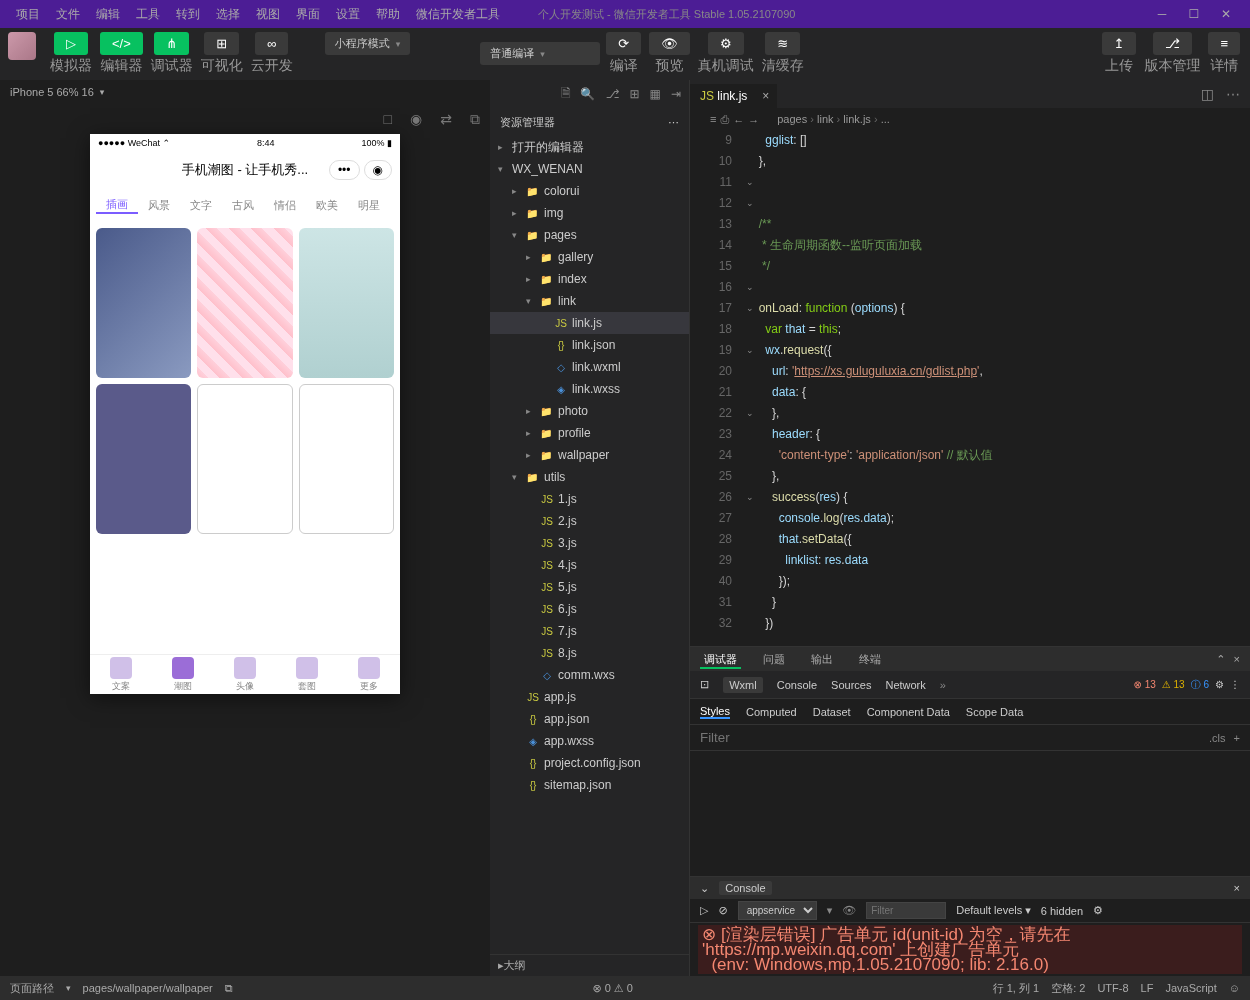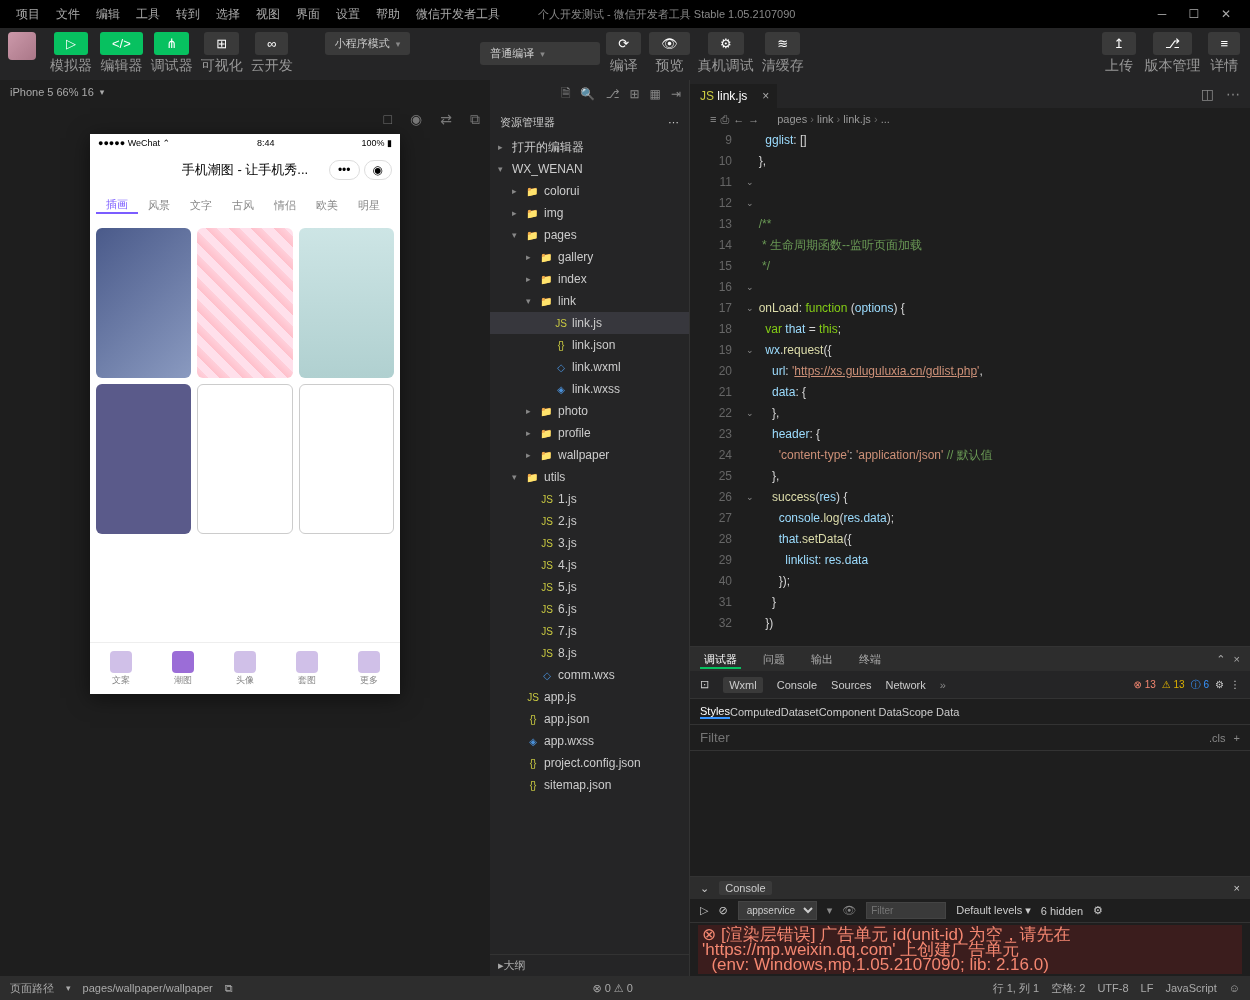--- a/index.html
+++ b/index.html
@@ -1,17 +1,17 @@
 <!DOCTYPE html>
 <html><head>
 <meta charset="utf-8">
 <style>
 *{margin:0;padding:0;box-sizing:border-box;font-family:"Microsoft YaHei",sans-serif;}
 body{background:#1e1e1e;color:#ccc;font-size:12px;width:1250px;height:1000px;overflow:hidden;position:relative;}
-.menubar{height:28px;background:#000000;display:flex;align-items:center;padding:0 8px;color:#aaa;}
+.menubar{height:28px;background:#4c1d95;display:flex;align-items:center;padding:0 8px;color:#aaa;}
 .menubar .mi{padding:0 8px;cursor:pointer;}
 .menubar .title{margin-left:30px;color:#888;font-size:11px;}
 .menubar .spacer{flex:1;}
 .menubar .winbtn{width:32px;height:20px;display:flex;align-items:center;justify-content:center;color:#aaa;cursor:pointer;}
 .toolbar{height:52px;background:#252526;display:flex;align-items:flex-start;padding:4px 8px;gap:4px;}
 .tbg{display:flex;flex-direction:column;align-items:center;margin:0 2px;}
 .tbb{background:#07C160;color:#fff;padding:4px 12px;border-radius:3px;font-size:13px;margin-bottom:2px;cursor:pointer;}
 .tbb.gray{background:#3a3a3a;}
 .tbg .lbl{font-size:14px;color:#999;}
 .tbdrop{background:#3a3a3a;padding:4px 10px;border-radius:3px;font-size:11px;color:#ccc;display:flex;align-items:center;gap:6px;cursor:pointer;}
@@ -31,21 +31,21 @@
 .phtabs span{padding:0 10px;}
 .phtabs span.act{color:#7b5cff;border-bottom:2px solid #7b5cff;}
 .phgrid{flex:1;display:grid;grid-template-columns:1fr 1fr 1fr;grid-auto-rows:150px;gap:6px;padding:6px;background:#fff;overflow:hidden;}
 .phcard{border-radius:6px;}
 .c1{background:linear-gradient(135deg,#4a5a8a,#8a9ac0);}
 .c2{background:repeating-linear-gradient(45deg,#ffc0cb,#ffd0db 8px,#ffe0eb 8px,#ffe0eb 16px);}
 .c3{background:linear-gradient(#cde5e5,#b0d0d0);}
 .c4{background:#5a5a8a;}
 .c5{background:#fff;border:1px solid #ccc;}
 .c6{background:#fff;border:1px solid #ccc;}
-.phbottom{height:52px;border-top:1px solid #eee;display:flex;}
+.phbottom{height:40px;border-top:1px solid #eee;display:flex;}
 .phbottom .bi{flex:1;display:flex;flex-direction:column;align-items:center;justify-content:center;font-size:9px;color:#888;}
 .phbottom .bi .ic{width:22px;height:22px;background:#d0c0e8;border-radius:4px;margin-bottom:1px;}
 .phbottom .bi.act .ic{background:#9b6dd7;}
 .explorer{width:200px;background:#252526;display:flex;flex-direction:column;border-right:1px solid #333;}
 .exphead{height:28px;display:flex;align-items:center;justify-content:space-between;padding:0 10px;color:#ccc;font-size:11px;}
 .tree{flex:1;overflow-y:auto;font-size:12px;color:#ccc;}
 .tn{display:flex;align-items:center;padding:2px 0 2px 8px;cursor:pointer;height:22px;gap:4px;}
 .tn.sel{background:#37373d;}
 .tn .ar{width:10px;color:#888;font-size:9px;}
 .tn .ic{width:14px;height:14px;display:inline-flex;align-items:center;justify-content:center;font-size:10px;}
@@ -79,21 +79,21 @@
 .dbgtool{height:28px;background:#252526;display:flex;align-items:center;padding:0 10px;gap:14px;font-size:11px;color:#ccc;border-bottom:1px solid #333;}
 .dbgtool .t{cursor:pointer;}
 .dbgtool .t.act{background:#3a3a3a;padding:2px 6px;border-radius:2px;}
 .dbgtool .badges{margin-left:auto;display:flex;gap:6px;font-size:10px;align-items:center;}
 .bdg-r{color:#f48771;}
 .bdg-r::before{content:"⊗ ";}
 .bdg-y{color:#ddb100;}
 .bdg-y::before{content:"⚠ ";}
 .bdg-b{color:#3794ff;}
 .bdg-b::before{content:"ⓘ ";}
-.styletabs{height:26px;display:flex;align-items:center;padding:0 10px;font-size:11px;color:#ccc;border-bottom:1px solid #333;}
+.styletabs{height:26px;display:flex;align-items:center;padding:0 10px;gap:16px;font-size:11px;color:#ccc;border-bottom:1px solid #333;}
 .styletabs .t.act{border-bottom:2px solid #3794ff;color:#fff;}
 .stylefilter{height:26px;display:flex;align-items:center;padding:0 10px;font-size:11px;color:#888;border-bottom:1px solid #333;}
 .stylefilter input{background:transparent;border:none;color:#ccc;flex:1;outline:none;}
 .stylefilter .cls{color:#888;}
 .stylearea{flex:1;}
 .console{height:100px;background:#1e1e1e;display:flex;flex-direction:column;border-top:1px solid #333;}
 .conhead{height:22px;background:#2d2d2d;display:flex;align-items:center;padding:0 10px;font-size:11px;gap:10px;color:#ccc;}
 .conhead .x{margin-left:auto;cursor:pointer;}
 .contool{height:24px;display:flex;align-items:center;padding:0 10px;gap:10px;font-size:11px;border-bottom:1px solid #333;}
 .contool select,.contool input{background:#3a3a3a;border:1px solid #444;color:#ccc;font-size:10px;padding:2px 4px;}

